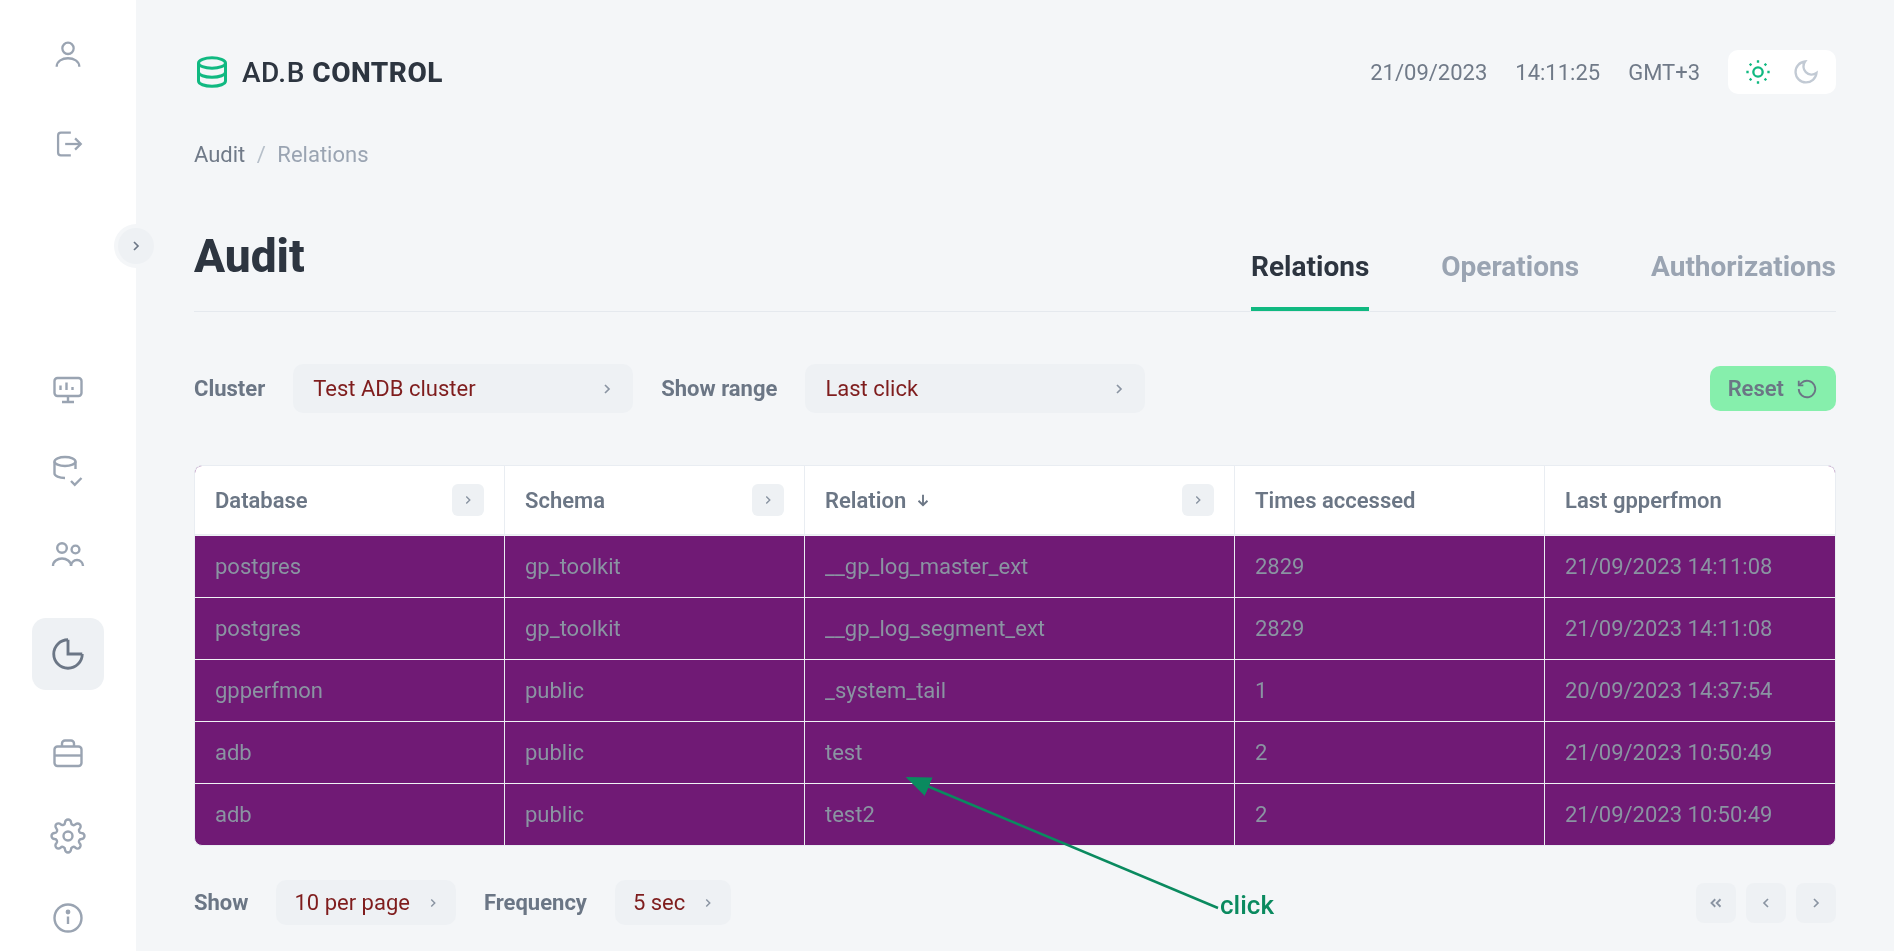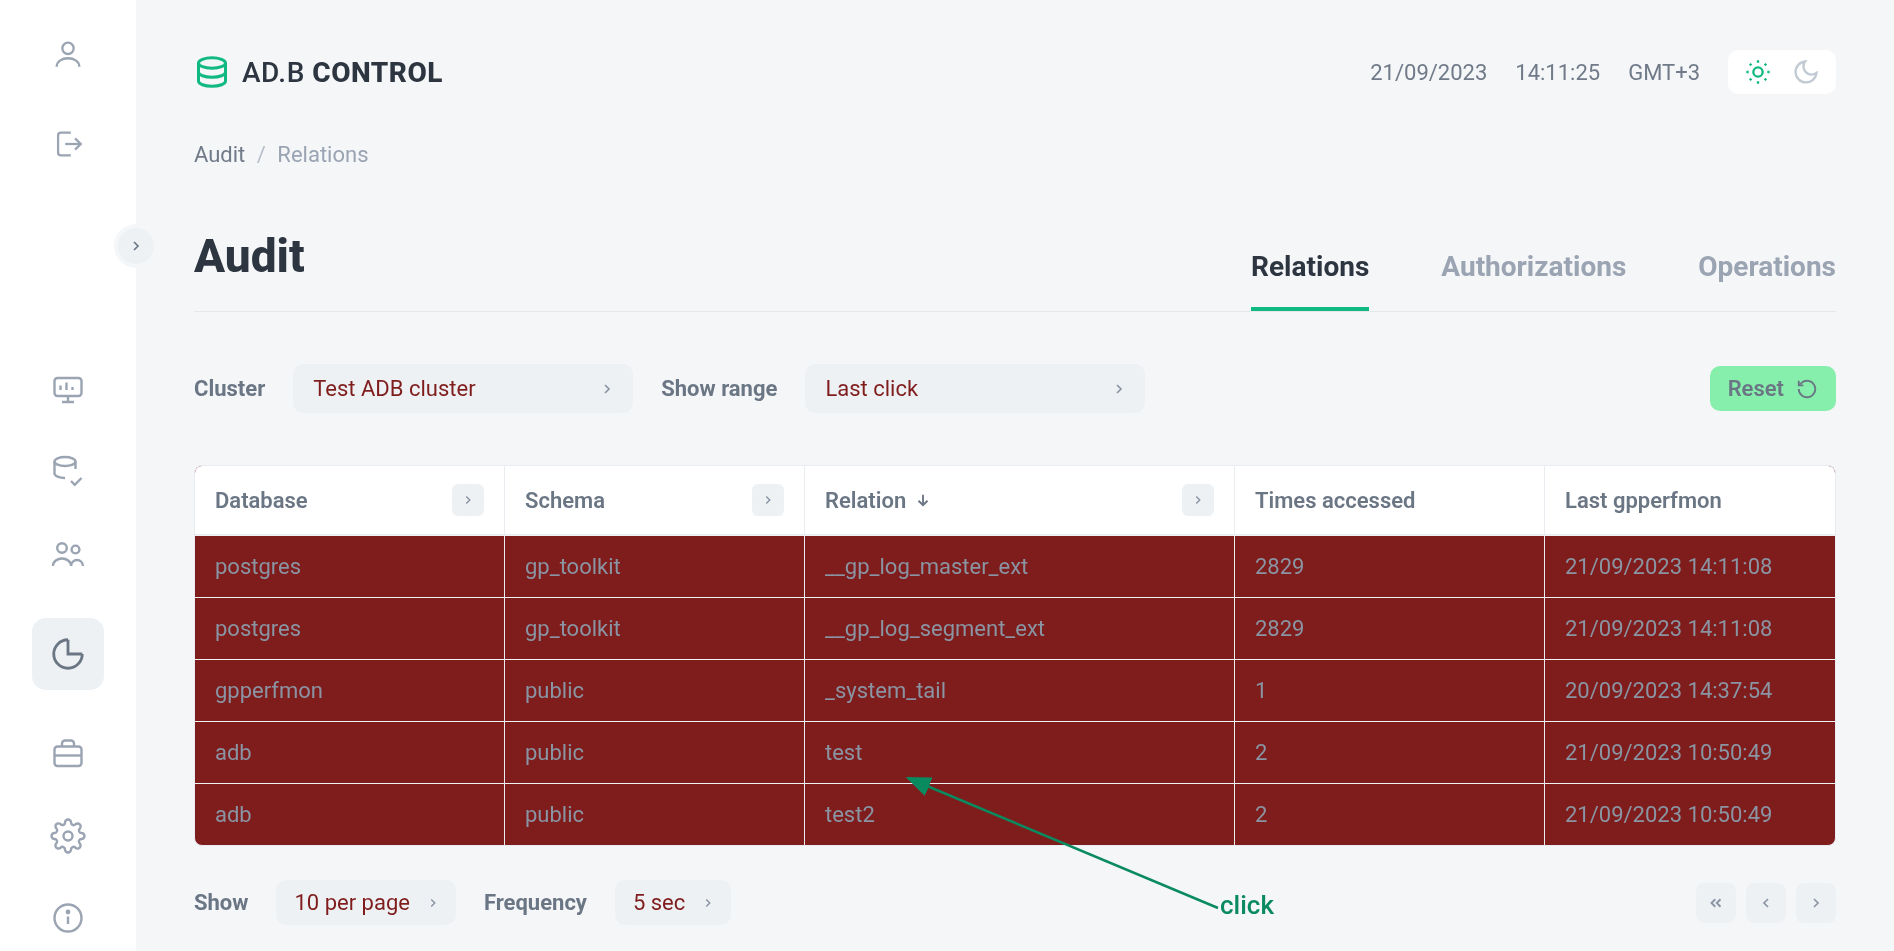--- a/index.html
+++ b/index.html
@@ -69,21 +69,21 @@
     background:#eef1f4; border-radius:10px; padding:12px 18px 12px 20px;
     font-size:22px; color:#7f1d1d; cursor:pointer; min-width:340px;
   }
   .reset-wrap { margin-left:auto; }
   .reset-btn {
     display:flex; align-items:center; gap:12px;
     background:#86efac; border-radius:10px; padding:10px 18px;
     font-size:22px; font-weight:600; color:#6b7685; cursor:pointer;
   }
   
-  .table { margin-top:52px; border:1px solid #e9edf2; border-radius:8px; background:#7f1d1d; overflow:hidden; }
+  .table { margin-top:52px; border:1px solid #e9edf2; border-radius:8px; background:#701a75; overflow:hidden; }
   .thead, .trow { display:grid; grid-template-columns: 310px 300px 430px 310px 1fr; }
   .thead { background:#ffffff; }
   .th {
     display:flex; align-items:center; justify-content:space-between;
     padding:18px 20px; font-size:22px; font-weight:600; color:#6b7685;
     border-right:1px solid #e9edf2; border-bottom:1px solid #e9edf2;
   }
   .th:last-child { border-right:none; }
   .th .exp {
     width:32px; height:32px; border-radius:6px; background:#eef1f4;
@@ -229,22 +229,22 @@
   <div class="breadcrumb">
     <a href="#">Audit</a>
     <span class="sep">/</span>
     <span>Relations</span>
   </div>
 
   <div class="titlebar">
     <div class="page-title">Audit</div>
     <div class="tabs">
       <div class="tab active">Relations</div>
+      <div class="tab">Operations</div>
       <div class="tab">Authorizations</div>
-      <div class="tab">Operations</div>
     </div>
   </div>
 
   <div class="filters">
     <span class="filter-label">Cluster</span>
     <div class="select">
       <span>Test ADB cluster</span>
       <svg width="16" height="16" viewBox="0 0 24 24" fill="none" stroke="#8a94a2" stroke-width="2.5">
           <polyline points="9 18 15 12 9 6"></polyline>
         </svg>

